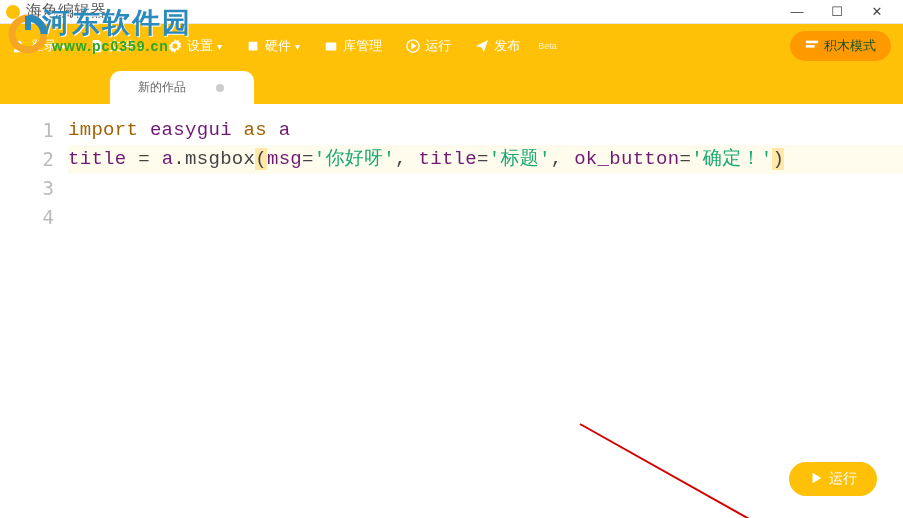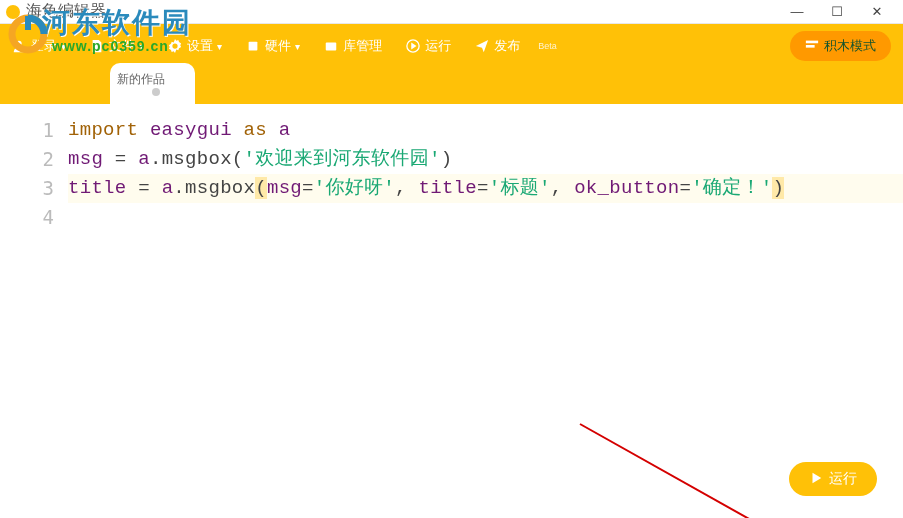--- a/index.html
+++ b/index.html
@@ -10,21 +10,21 @@
 .win-controls { display: flex; }
 .win-btn { width: 40px; height: 24px; display: flex; align-items: center; justify-content: center; color: #444; font-size: 13px; }
 .toolbar { height: 44px; background: #ffc107; display: flex; align-items: center; padding: 0 12px; }
 .tool-item { display: flex; align-items: center; color: #fff; font-size: 13px; margin-right: 24px; cursor: pointer; }
 .tool-item .icon { margin-right: 5px; display: inline-flex; }
 .tool-item .caret { margin-left: 4px; font-size: 10px; }
 .spacer { flex: 1; }
 .block-mode-btn { background: #ff9900; color: #14532d; border-radius: 16px; padding: 6px 15px; font-size: 13px; display: flex; align-items: center; cursor: pointer; }
 .block-mode-btn .icon { margin-right: 5px; }
 .tab-bar { height: 36px; background: #ffc107; display: flex; align-items: flex-end; padding-left: 110px; }
-.tab { background: #fff; border-radius: 10px 10px 0 0; padding: 8px 30px 8px 7px; font-size: 12px; color: #666; display: flex; align-items: center; position: relative; flex-direction: column; }
+.tab { background: #fff; border-radius: 10px 10px 0 0; padding: 8px 30px 8px 28px; font-size: 12px; color: #666; display: flex; align-items: center; position: relative; }
 .tab-close { width: 8px; height: 8px; border-radius: 50%; background: #ccc; margin-left: 30px; }
 .editor { display: flex; height: 414px; background: #fff; position: relative; }
 .gutter { width: 68px; padding-top: 12px; text-align: right; padding-right: 14px; }
 .gutter div { font-family: Consolas, monospace; font-size: 19px; color: #bbb; line-height: 29px; }
 .code { flex: 1; padding-top: 12px; font-family: Consolas, "Courier New", monospace; font-size: 19px; line-height: 29px; letter-spacing: 0.3px; }
 .code-line { white-space: pre; }
 .hl-line { background: #fffcee; display: block; width: 100%; }
 .kw { color: #a16207; }
 .nm { color: #701a75; }
 .str { color: #1aa874; }
@@ -135,21 +135,20 @@
 
 <div class="editor">
   <div class="gutter">
     <div>1</div>
     <div>2</div>
     <div>3</div>
     <div>4</div>
   </div>
   <div class="code">
     <div class="code-line"><span class="kw">import</span> <span class="nm">easygui</span> <span class="kw">as</span> <span class="nm">a</span></div>
-    <div class="code-line"><span class="nm">msg</span><span class="punc"> = </span><span class="nm">a</span><span class="punc">.</span><span class="fn">msgbox</span><span class="punc">(</span><span class="str">'欢迎来到河东软件园'</span><span class="punc">)</span></div>
     <div class="code-line hl-line"><span class="nm">title</span><span class="punc"> = </span><span class="nm">a</span><span class="punc">.</span><span class="fn">msgbox</span><span class="match">(</span><span class="nm">msg</span><span class="punc">=</span><span class="str">'你好呀'</span><span class="punc">, </span><span class="nm">title</span><span class="punc">=</span><span class="str">'标题'</span><span class="punc">, </span><span class="nm">ok_button</span><span class="punc">=</span><span class="str">'确定！'</span><span class="match">)</span></div>
     <div class="code-line"></div>
   </div>
 
   <svg class="arrow-svg" width="280" height="175">
     <defs>
         <marker id="ah" markerWidth="10" markerHeight="10" refX="8" refY="3" orient="auto">
           <path d="M0,0 L9,3 L0,6 z" fill="#d40000"></path>
         </marker>
       </defs>

